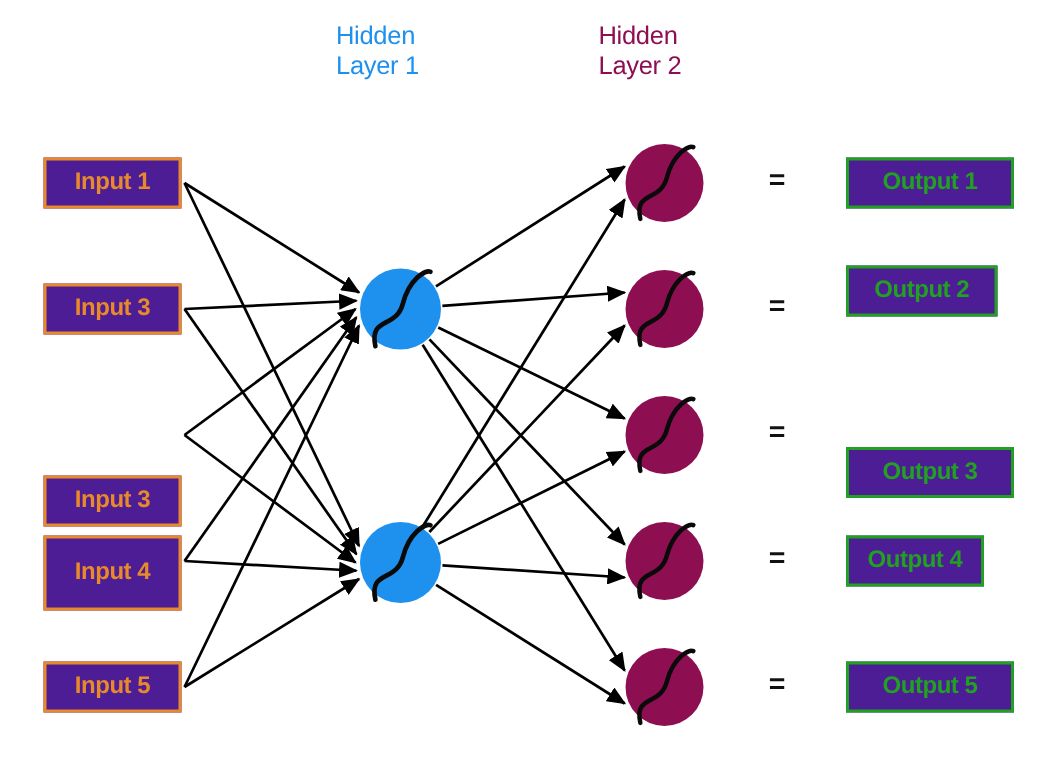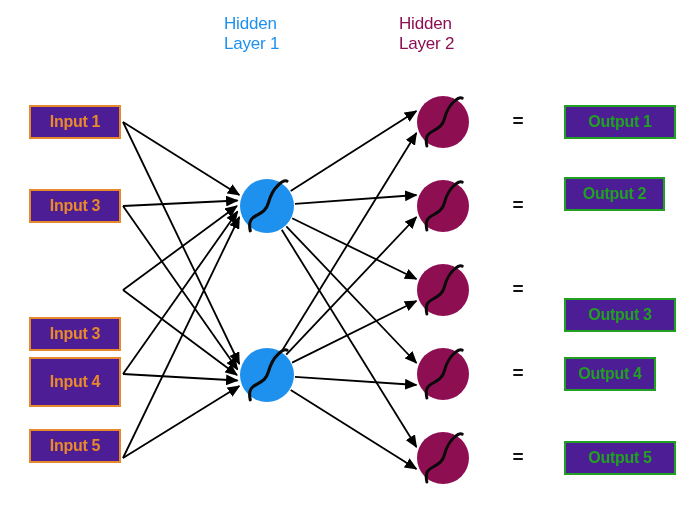--- a/index.html
+++ b/index.html
@@ -113,21 +113,21 @@
       </div>
       <div class="node-box input-box" style="left: 29px; top: 189px; width: 92px; height: 34px;">
         <span>Input 3</span>
       </div>
       <div class="node-box input-box" style="left: 29px; top: 273px; width: 92px; height: 34px; margin-top: 44px;">
         <span>Input 3</span>
       </div>
       <div class="node-box input-box" style="left: 29px; top: 357px; width: 92px; height: 50px;">
         <span>Input 4</span>
       </div>
-      <div class="node-box input-box" style="left: 29px; top: 429px; width: 92px; height: 34px;">
+      <div class="node-box input-box" style="left: 29px; top: 441px; width: 92px; height: 34px;">
         <span>Input 5</span>
       </div>
     </div>
   <div id="hidden1-nodes">
       <div class="neuron" style="left: 238px; top: 177px; width: 58px; height: 58px;"><svg width="58" height="58" viewBox="0 0 58 58">
           <circle cx="29" cy="29" r="27" fill="#1E90EE"></circle>
           <path d="M 12.260000000000002 53.84 C 7.939999999999998 33.86, 26.3 42.5, 30.62 25.22 C 34.94 9.02, 45.739999999999995 2.539999999999999, 48.980000000000004 4.16" fill="none" stroke="#0a0a0a" stroke-width="3.105" stroke-linecap="round"></path>
         </svg></div>
       <div class="neuron" style="left: 238px; top: 346px; width: 58px; height: 58px;"><svg width="58" height="58" viewBox="0 0 58 58">
           <circle cx="29" cy="29" r="27" fill="#1E90EE"></circle>

